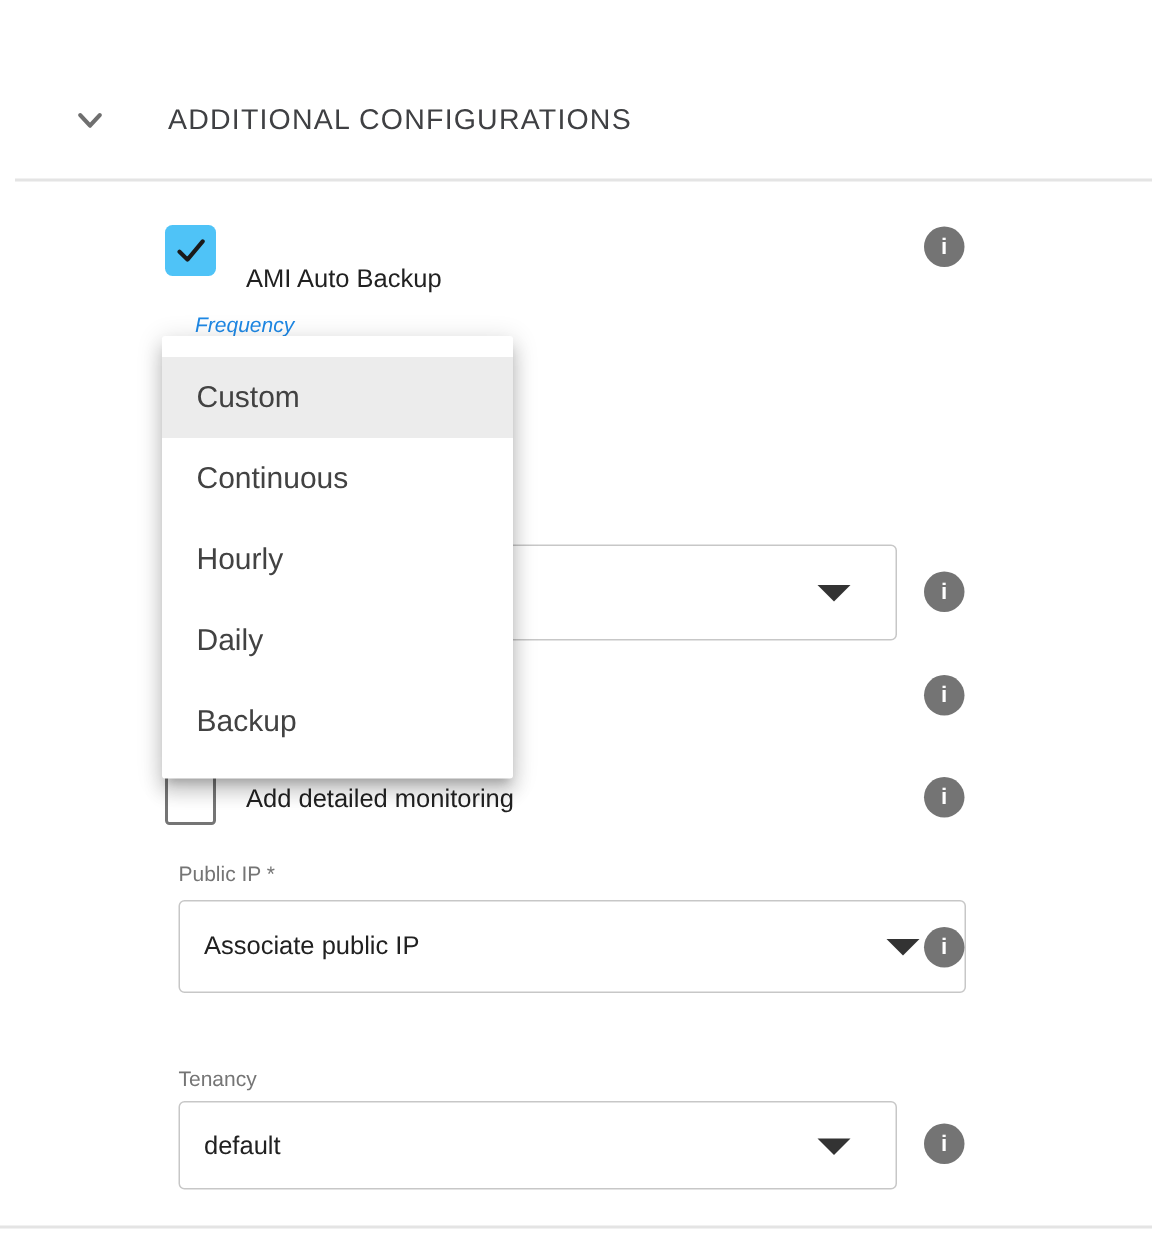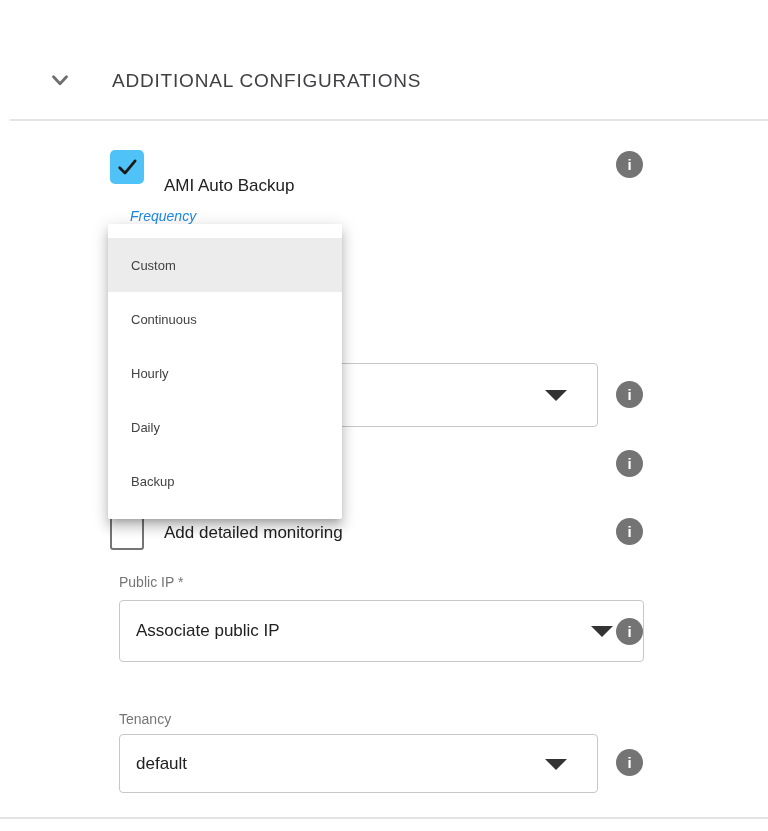--- a/index.html
+++ b/index.html
@@ -63,21 +63,21 @@
                   border-left: 11px solid transparent;
                   border-right: 11px solid transparent;
                   border-top: 11px solid #333333; }
 
   
   .menu { left: 108px; top: 224px; width: 234px; height: 295px; background: #ffffff;
           z-index: 5; border-radius: 2px; padding-top: 14px;
           box-shadow: 0 5px 6px -3px rgba(0,0,0,0.2), 0 9px 12px 1px rgba(0,0,0,0.14),
                       0 3px 16px 2px rgba(0,0,0,0.12); }
   .menu-item { height: 54px; display: flex; align-items: center; padding-left: 23px;
-               font-size: 13px; color: #424242; cursor: pointer; }
+               font-size: 20px; color: #424242; cursor: pointer; }
   .menu-item.highlighted { background: #ececec; }
 </style>
 </head>
 <body>
 
 <div class="screen">
 
   <div class="abs chevron-btn">
     <svg width="26" height="26" viewBox="0 0 24 24" fill="none">
       <polyline points="6,9 12,15.5 18,9" stroke="#6f6f6f" stroke-width="2.6" stroke-linecap="round" stroke-linejoin="round"></polyline>

